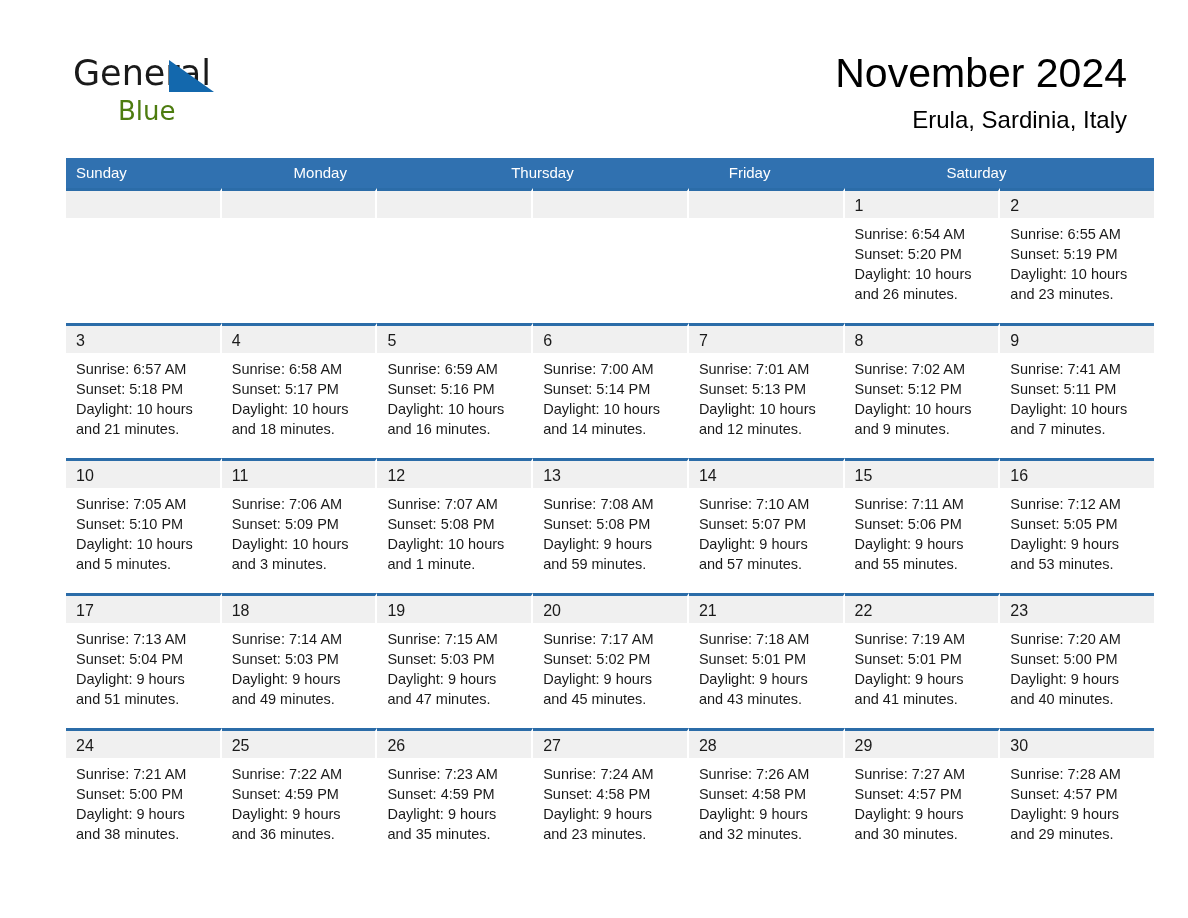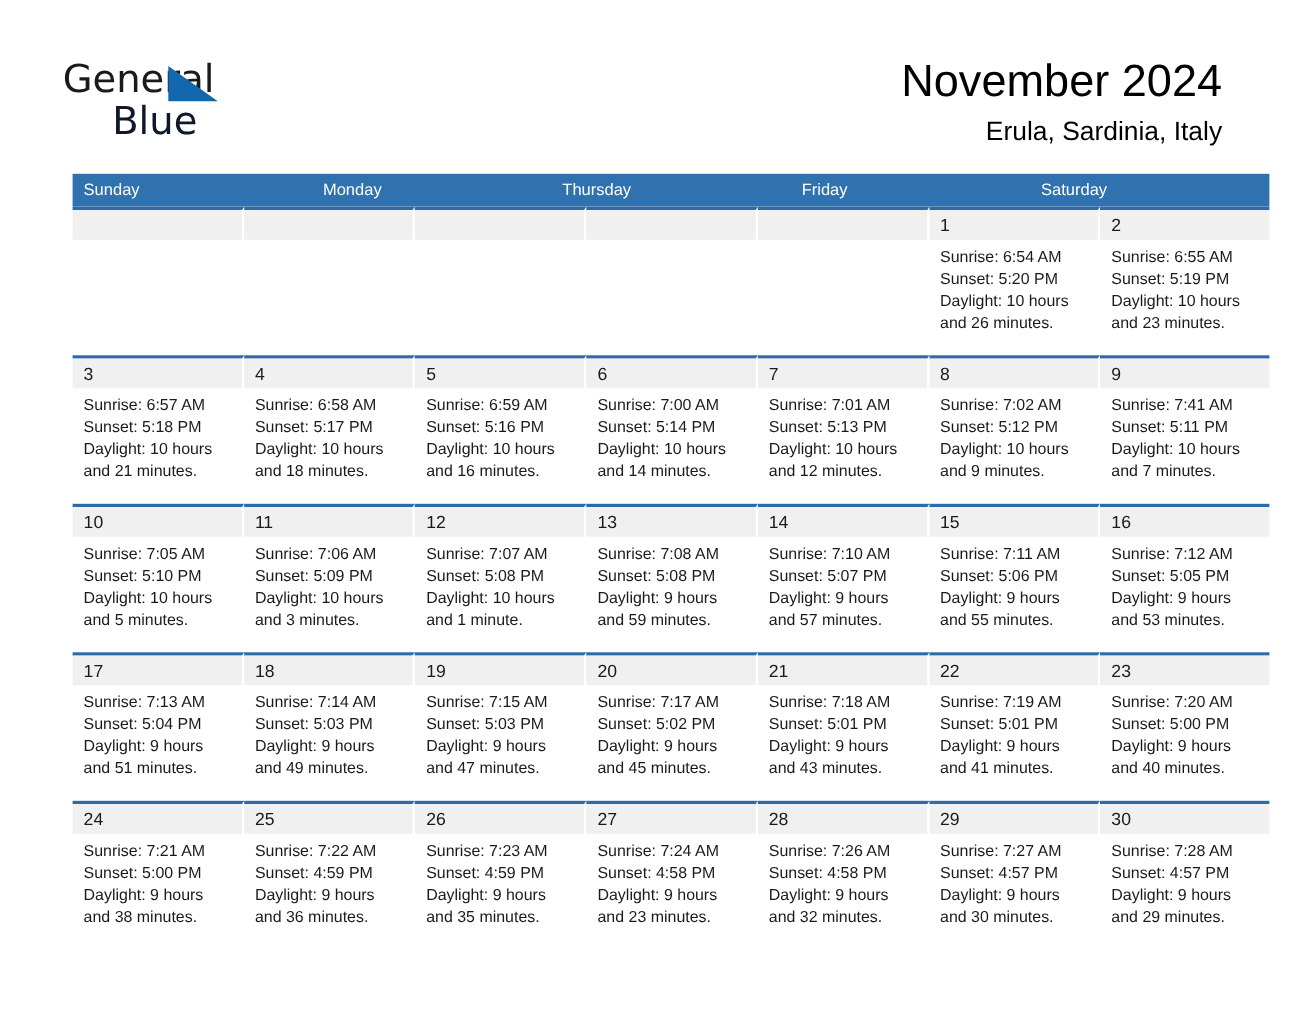--- a/index.html
+++ b/index.html
@@ -17,21 +17,21 @@
   .page {
     position: relative;
     width: 1188px;
     height: 918px;
     box-sizing: border-box;
   }
 
   
   .top {
     position: absolute;
-    left: 0; top: 0;
+    left: 16px; top: 0;
     width: 1163px;
     height: 158px;
   }
   .logo {
     position: absolute;
     left: 57px;
     top: 52px;
     width: 260px;
     height: 78px;
   }
@@ -52,23 +52,23 @@
     top: 8px;
     width: 0;
     height: 0;
     border-left: 45px solid #1368ad;
     border-top: 32px solid transparent;
   }
   .logo-blue {
     position: absolute;
     left: 45px;
     top: 38px;
-    font-size: 35px;
+    font-size: 26px;
     line-height: 42px;
-    color: #0f172a;
+    color: #4d7c0f;
     font-family: "DejaVu Sans", sans-serif;
     font-weight: 400;
   }
 
   .title-block {
     position: absolute;
     right: 52px;
     top: 48px;
     text-align: right;
   }

